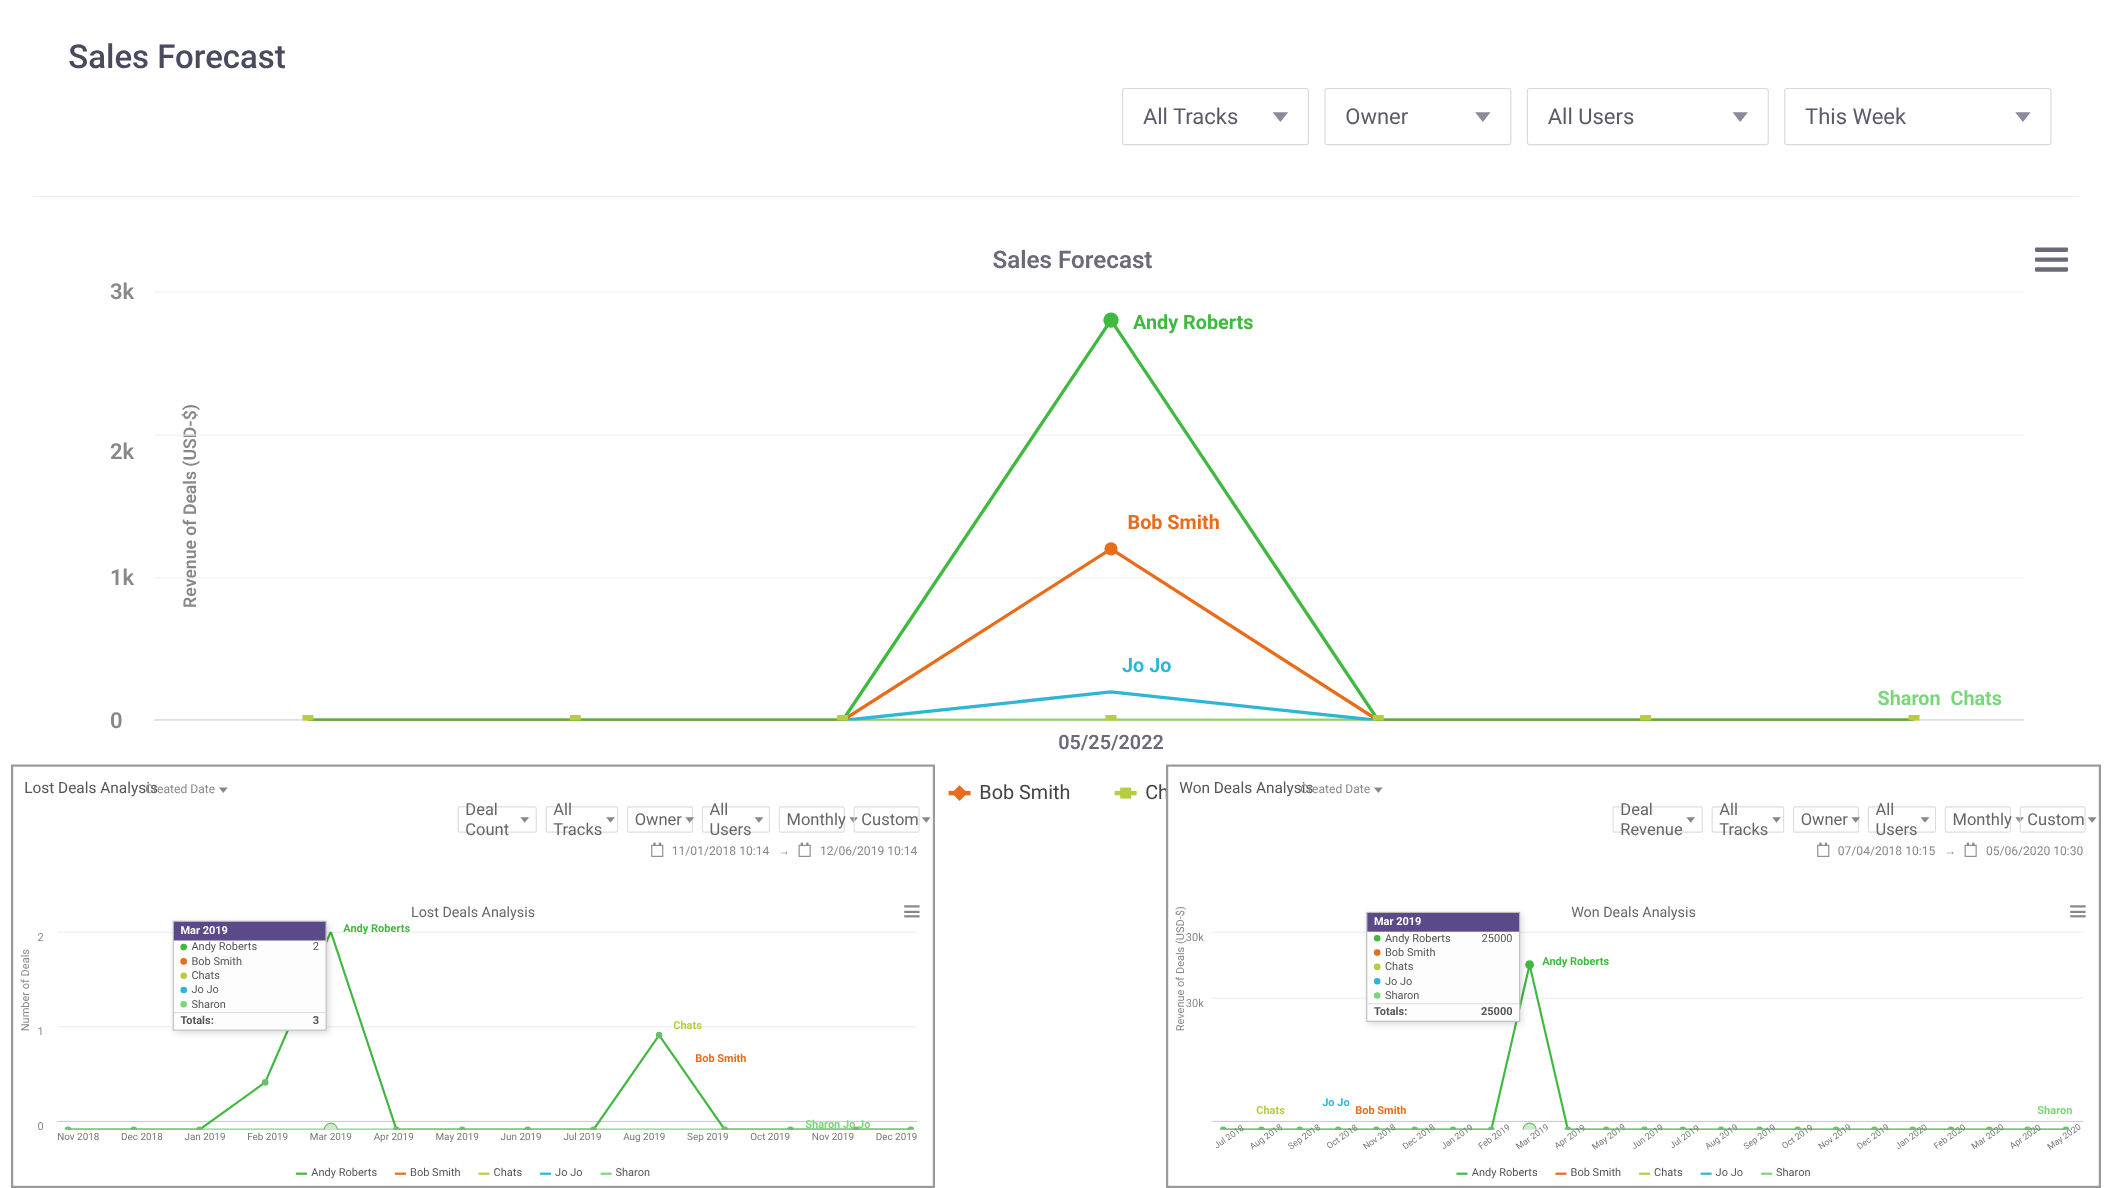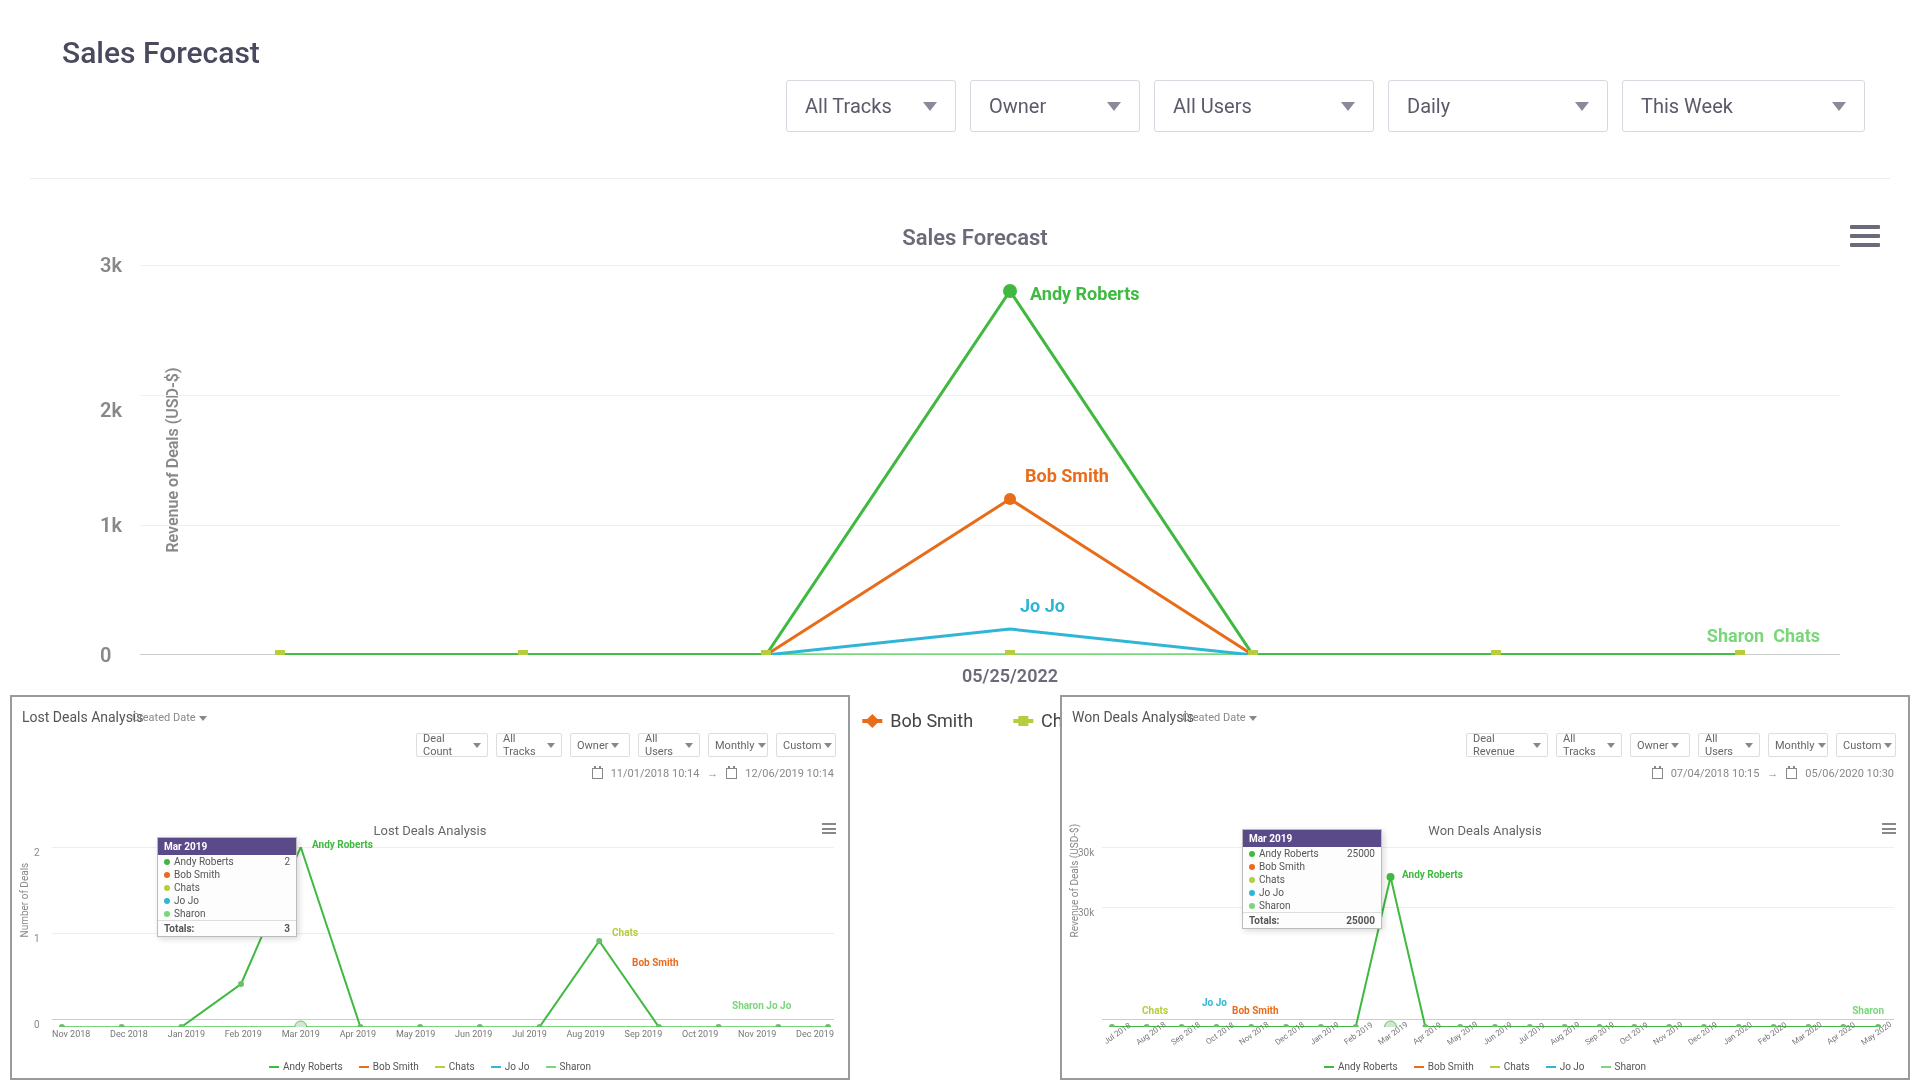--- a/index.html
+++ b/index.html
@@ -113,21 +113,21 @@
     border:2px solid #9a9a9a;
     background:#fff;
     font-size:12px;
   }
   .panel-left { left:10px; }
   .panel-right { right:10px; left:1060px; width:850px;}
   .sp-title { position:absolute; left:10px; top:12px; font-size:14px; color:#555; }
   .sp-sub { position:absolute; top:14px; font-size:11px; color:#888;}
   .sp-chev-mini{ display:inline-block; width:0;height:0;border-left:4px solid transparent;border-right:4px solid transparent;border-top:5px solid #888; margin-left:3px;}
   .sp-filters { position:absolute; right:12px; top:36px; display:flex; gap:8px; }
-  .sp-select { height:24px; border:1px solid #ddd; border-radius:2px; display:flex;align-items:center;padding:0 6px;font-size:11px;color:#666;cursor:pointer;}
+  .sp-select { height:24px; border:1px solid #ddd; border-radius:2px; display:flex;align-items:center;padding:0 6px;font-size:15px;color:#666;cursor:pointer;}
   .sp-dates { position:absolute; right:14px; top:70px; font-size:11px; color:#888; display:flex; align-items:center; gap:8px;}
   .cal-icon{ width:11px;height:11px;border:1px solid #888;position:relative;}
   .cal-icon::before{content:'';position:absolute;top:-3px;left:1px;width:2px;height:3px;background:#888;}
   .cal-icon::after{content:'';position:absolute;top:-3px;right:1px;width:2px;height:3px;background:#888;}
   .sp-chart-title { position:absolute; left:50%; top:126px; transform:translateX(-50%); font-size:13px; color:#666;}
   .sp-hamb { position:absolute; right:12px; top:126px; width:14px;height:11px;display:flex;flex-direction:column;justify-content:space-between;cursor:pointer;}
   .sp-hamb span{height:2px;background:#888;}
   .sp-plot { position:absolute; left:40px; top:150px; right:14px; height:180px;}
   .sp-ytitle{ position:absolute; left:12px; top:235px; transform:rotate(-90deg); transform-origin:left center; font-size:10px;color:#888;white-space:nowrap;}
   .sp-xticks{ position:absolute; left:40px; right:14px; top:332px; display:flex; justify-content:space-between;}
@@ -152,24 +152,20 @@
   <div class="filter-select" style="width:170px">
     <span>All Tracks</span>
     <span class="chev"></span>
   </div>
   <div class="filter-select" style="width:170px">
     <span>Owner</span>
     <span class="chev"></span>
   </div>
   <div class="filter-select" style="width:220px">
     <span>All Users</span>
-    <span class="chev"></span>
-  </div>
-  <div class="filter-select" style="width:220px">
-    <span>Daily</span>
     <span class="chev"></span>
   </div>
   <div class="filter-select" style="width:243px">
     <span>This Week</span>
     <span class="chev"></span>
   </div>
 </div>
 
 <div class="divider"></div>
 
@@ -309,21 +305,21 @@
           <circle cx="550" cy="94" r="3"></circle>
           <circle cx="610" cy="180" r="3"></circle>
         <circle cx="670" cy="180" r="3"></circle>
           <circle cx="730" cy="180" r="3"></circle>
           <circle cx="780" cy="180" r="3"></circle>
       </g>
     </svg>
     <div class="sp-annot" style="left:260px;top:-8px;color:#3fb93f">Andy Roberts</div>
     <div class="sp-annot" style="left:560px;top:80px;color:#b6cd3e">Chats</div>
     <div class="sp-annot" style="left:580px;top:110px;color:#e86c1a">Bob Smith</div>
-    <div class="sp-annot" style="left:680px;top:153px;color:#7ad67a">Sharon  Jo Jo</div>
+    <div class="sp-annot" style="left:680px;top:170px;color:#7ad67a">Sharon  Jo Jo</div>
   </div>
 
   <div class="sp-tooltip" style="left:145px;top:140px">
     <div class="sp-tt-head">Mar 2019</div>
     <div class="sp-tt-row">
         <span><span class="dot" style="background:#3fb93f"></span><span>Andy Roberts</span></span>
         <span>2</span>
       </div>
     <div class="sp-tt-row">
         <span><span class="dot" style="background:#e86c1a"></span><span>Bob Smith</span></span>

